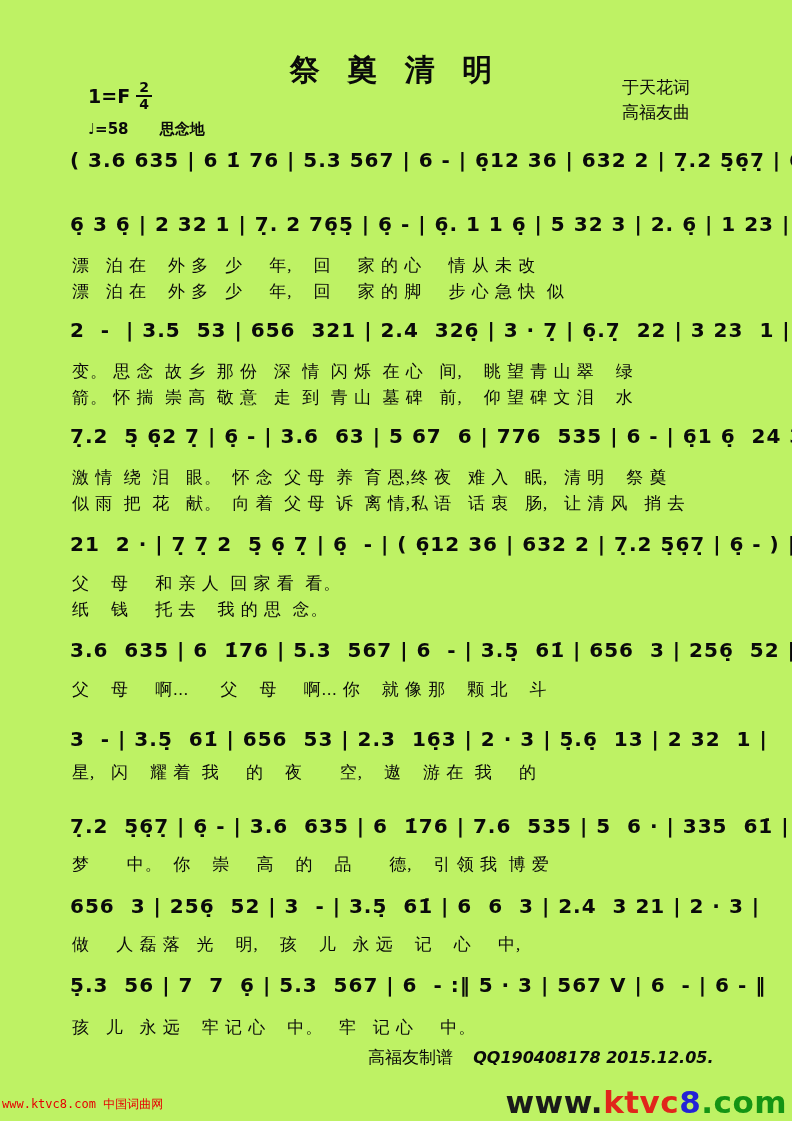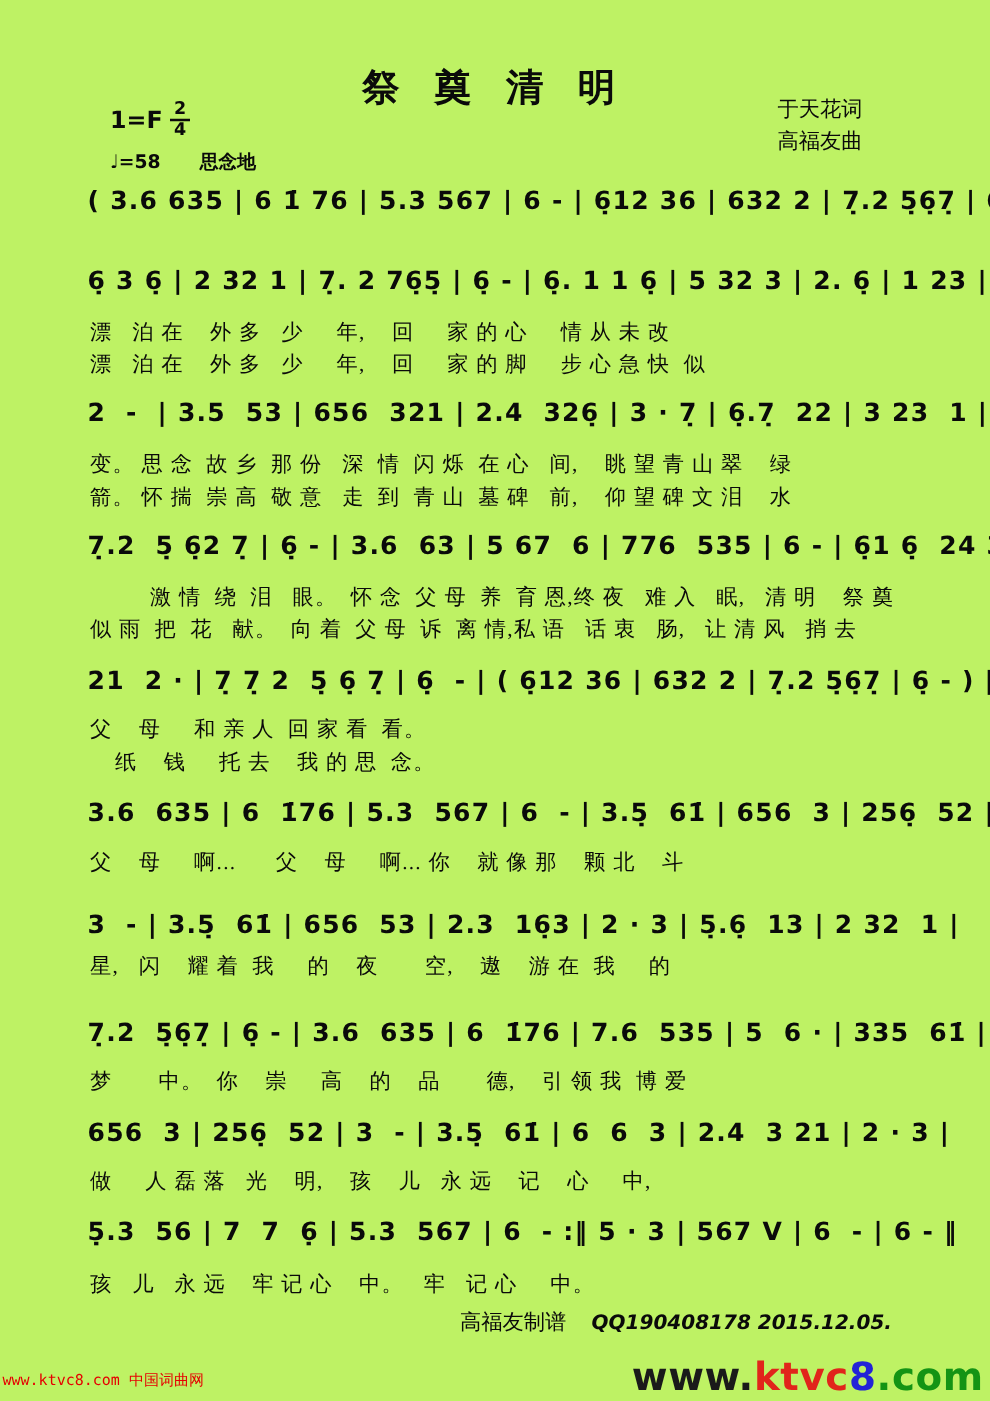--- a/index.html
+++ b/index.html
@@ -31,21 +31,21 @@
     font-family:"Liberation Serif",serif;
   }
   .maker{position:absolute;left:368px;top:1046px;font-size:17px;font-family:"Liberation Serif",serif;}
   .maker .num{font-style:italic;font-weight:bold;margin-left:16px;font-family:"DejaVu Sans",sans-serif;font-size:16px;}
   .wm-left{position:absolute;left:2px;top:1096px;font-size:12px;font-family:"DejaVu Sans Mono",monospace;}
   .logo{position:absolute;right:5px;top:1084px;font-size:31px;font-weight:900;letter-spacing:0.5px;font-family:"DejaVu Sans",sans-serif;}
   
   .ml1{top:148px;} .ml2{top:212px;} .ml3{top:318px;} .ml4{top:424px;} .ml5{top:532px;}
   .ml6{top:638px;} .ml7{top:727px;} .ml8{top:814px;} .ml9{top:894px;} .ml10{top:973px;}
   .ly2a{top:254px;} .ly2b{top:280px;} .ly3a{top:360px;} .ly3b{top:386px;}
-  .ly4a{top:466px;margin-left:48px;} .ly4b{top:492px;} .ly5a{top:572px;} .ly5b{top:598px;margin-left:20px;}
+  .ly4a{top:466px;} .ly4b{top:492px;} .ly5a{top:572px;} .ly5b{top:598px;}
   .ly6{top:678px;} .ly7{top:761px;} .ly8{top:853px;} .ly9{top:933px;} .ly10{top:1016px;}
 </style>
 </head>
 <body>
 
 <div class="sheet">
 
   <div class="title">祭 奠 清 明</div>
 
   <div class="keysig">

